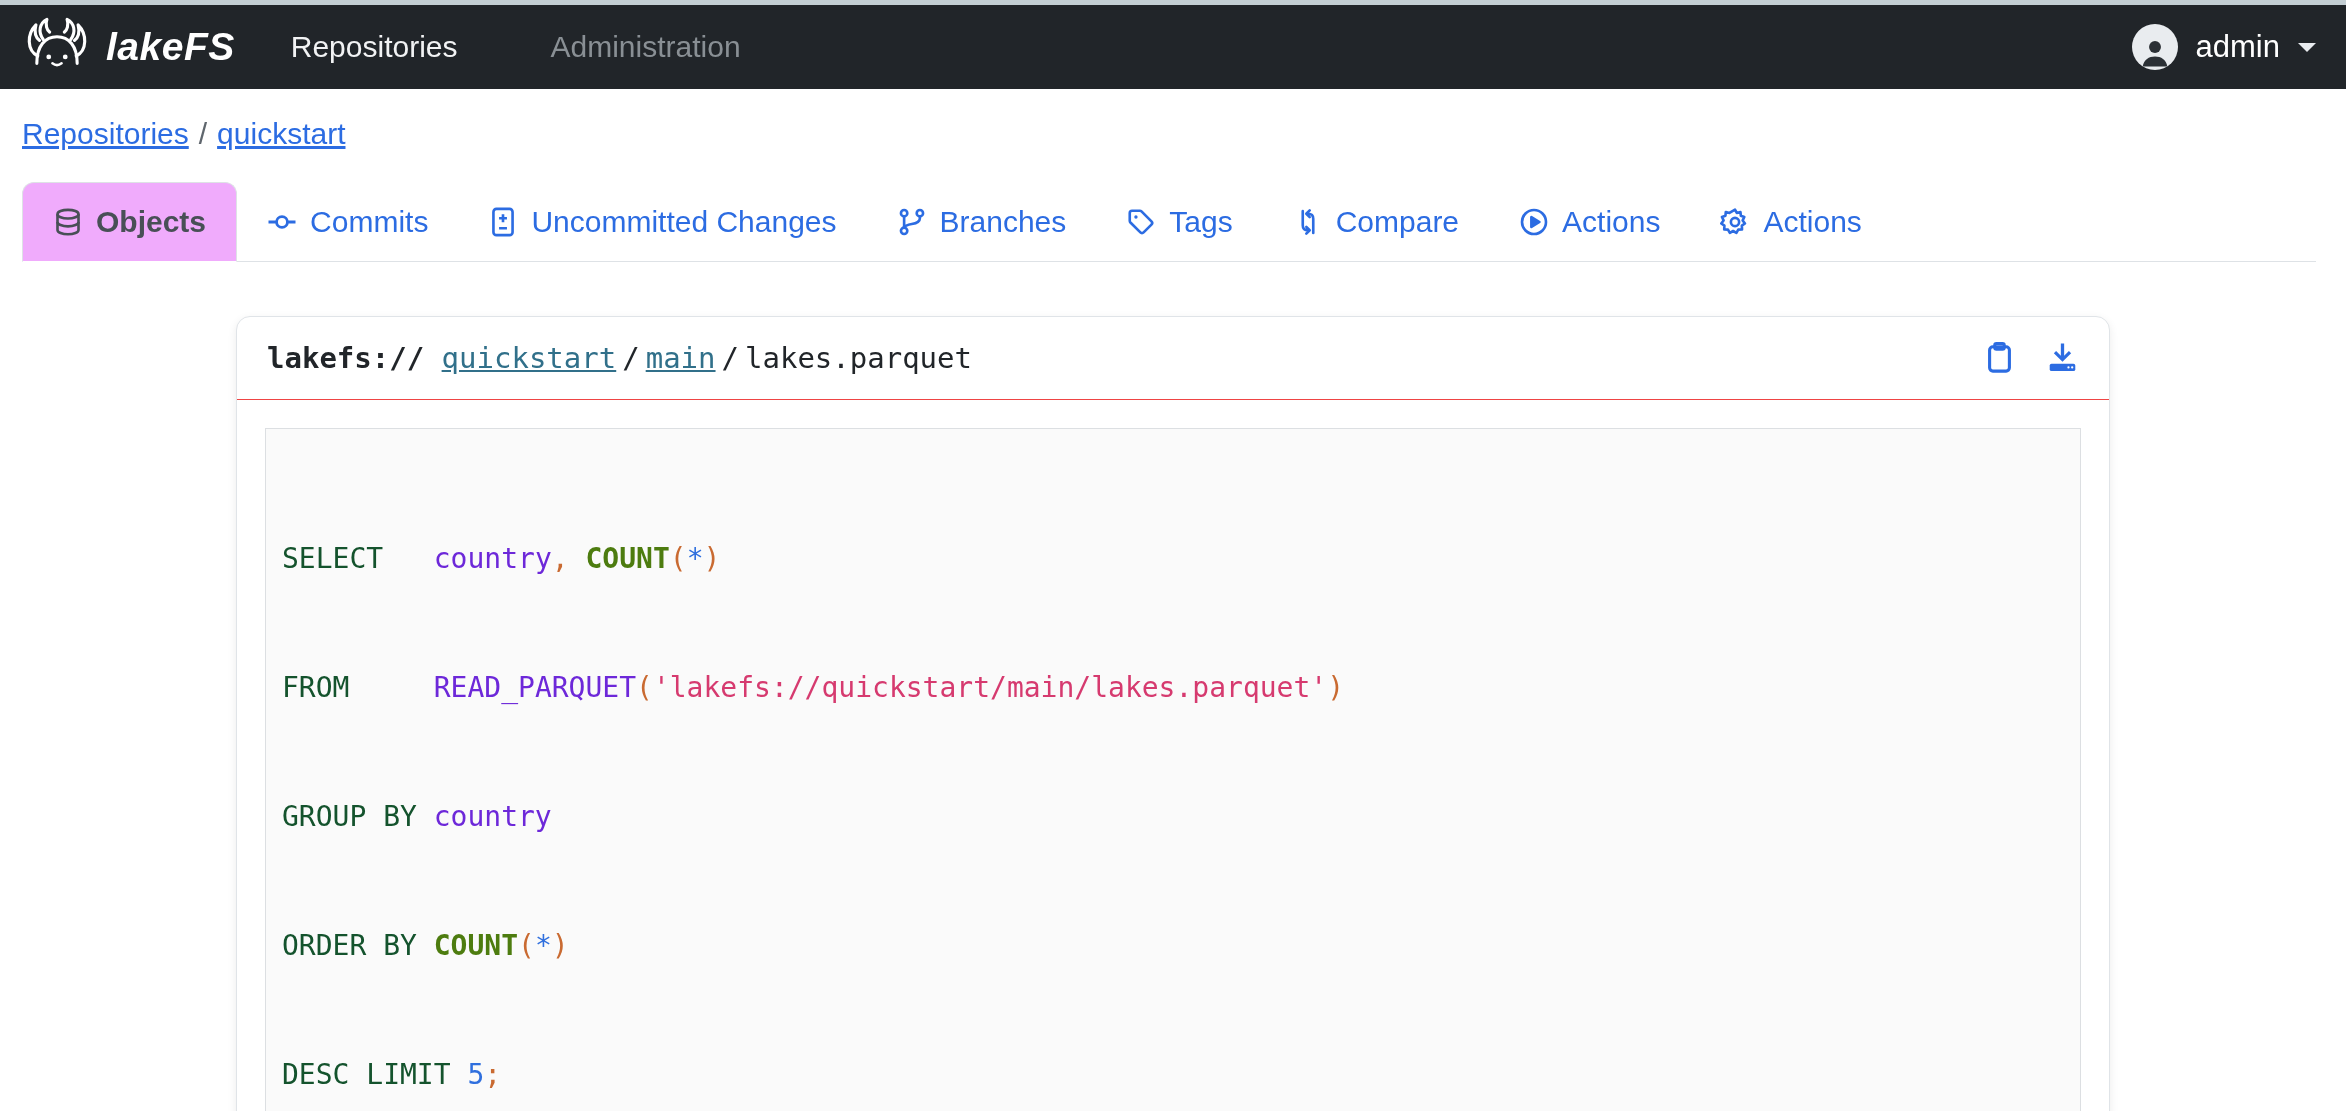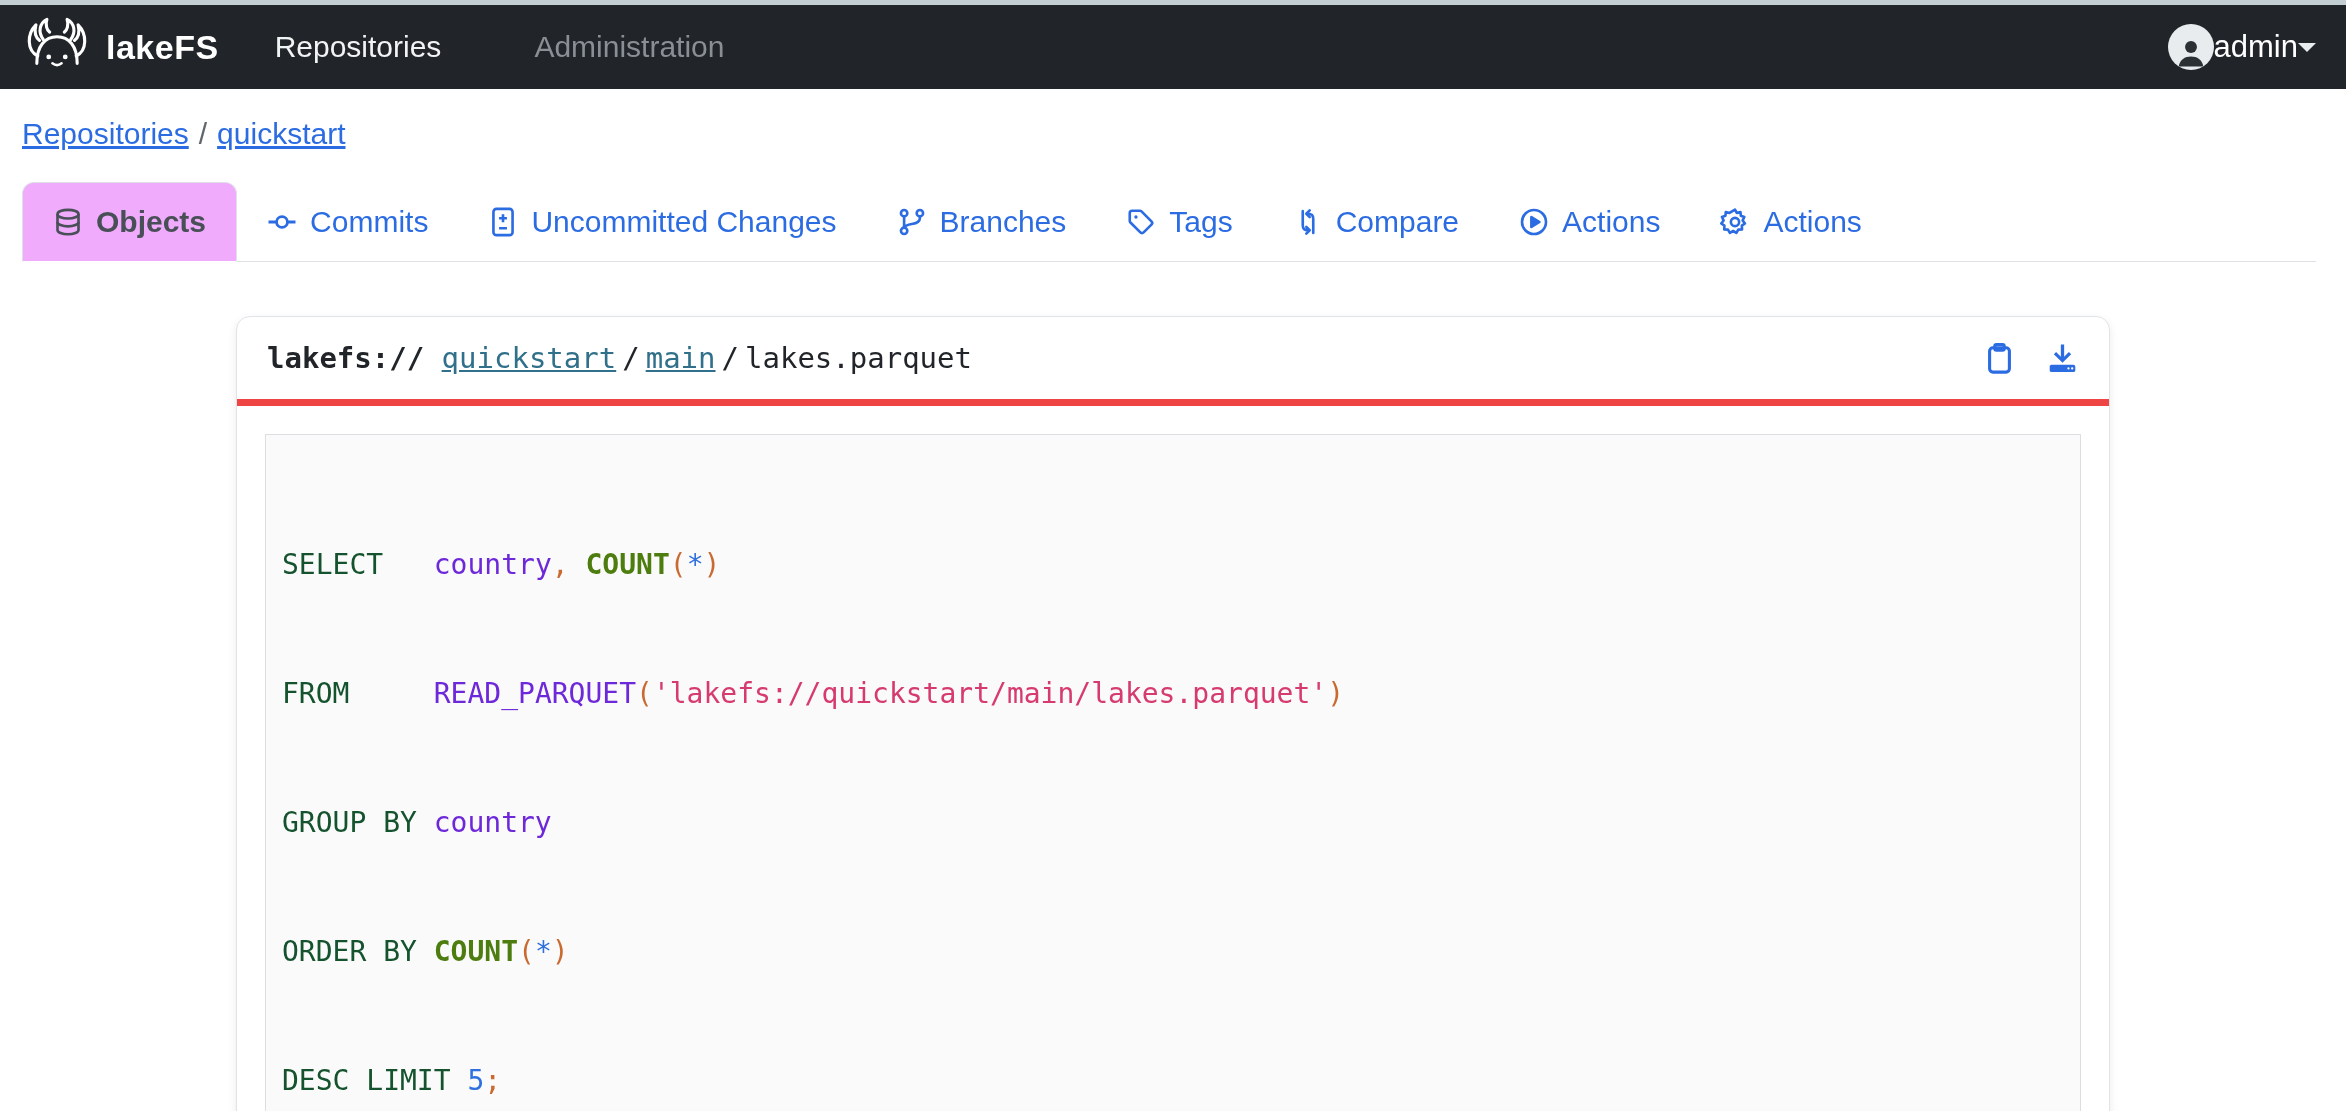--- a/index.html
+++ b/index.html
@@ -9,25 +9,25 @@
     font-family:"Liberation Sans", sans-serif; color:#212529;
   }
   .top-strip { height:5px; background:#c3ced3; }
 
   
   .navbar {
     height:84px; background:#212529; display:flex; align-items:center;
     padding:0 30px 0 24px;
   }
   .brand { display:flex; align-items:center; gap:16px; cursor:pointer; }
-  .brand-name { color:#fff; font-size:34px; font-weight:bold; letter-spacing:.5px; }
+  .brand-name { color:#fff; font-size:39px; font-weight:bold; letter-spacing:.5px;font-style:italic; }
   .nav-links { display:flex; align-items:center; gap:48px; margin-left:56px; }
   .nav-link { font-size:30px; color:#f2f3f4; cursor:pointer; }
   .nav-link.dim { color:#898f94;margin-left:45px; }
-  .nav-user { margin-left:auto; display:flex; align-items:center; cursor:pointer; }
+  .nav-user { margin-left:auto; display:flex; align-items:center; gap:18px; cursor:pointer; }
   .avatar { width:46px; height:46px; border-radius:50%; background:#e9ecef;
     display:flex; align-items:flex-end; justify-content:center; overflow:hidden; }
   .avatar svg { width:34px; height:34px; }
   .user-name { color:#fff; font-size:31px; }
   .caret { width:0; height:0; border:9px solid transparent; border-top-color:#e9ecef; margin-top:9px; }
 
   
   .breadcrumb { padding:28px 0 0 22px; font-size:30px; }
   .breadcrumb a { color:#2c6ce2; text-decoration:underline; cursor:pointer; }
   .crumb-sep { color:#5f666d; padding:0 10px; }
@@ -50,22 +50,22 @@
     border-radius:12px 12px 0 0;
   }
 
   
   .card {
     width:1874px; margin:54px auto 0; background:#fff;
     border:1px solid #e0e4e8; border-radius:14px;
     box-shadow:0 3px 10px rgba(0,0,0,.08);
   }
   .card-header {
-    display:flex; align-items:flex-end; justify-content:space-between;
-    padding:24px 30px; border-bottom:7px solid #ef4444;
+    display:flex; align-items:flex-start; justify-content:space-between;
+    padding:24px 30px; border-bottom:1px solid #ef4444;
     font-family:"DejaVu Sans Mono", monospace; font-size:29px;
     border-radius:14px 14px 0 0;
   }
   .path b { font-weight:bold; }
   .path a { color:#31708a; text-decoration:underline; cursor:pointer; }
   .path .psep { padding:0 6px; }
   .header-actions { display:flex; align-items:center; gap:30px; color:#2c6ce2; }
   .header-actions svg { width:33px; height:33px; cursor:pointer; }
 
   .card-body { padding:28px 28px 36px; }

